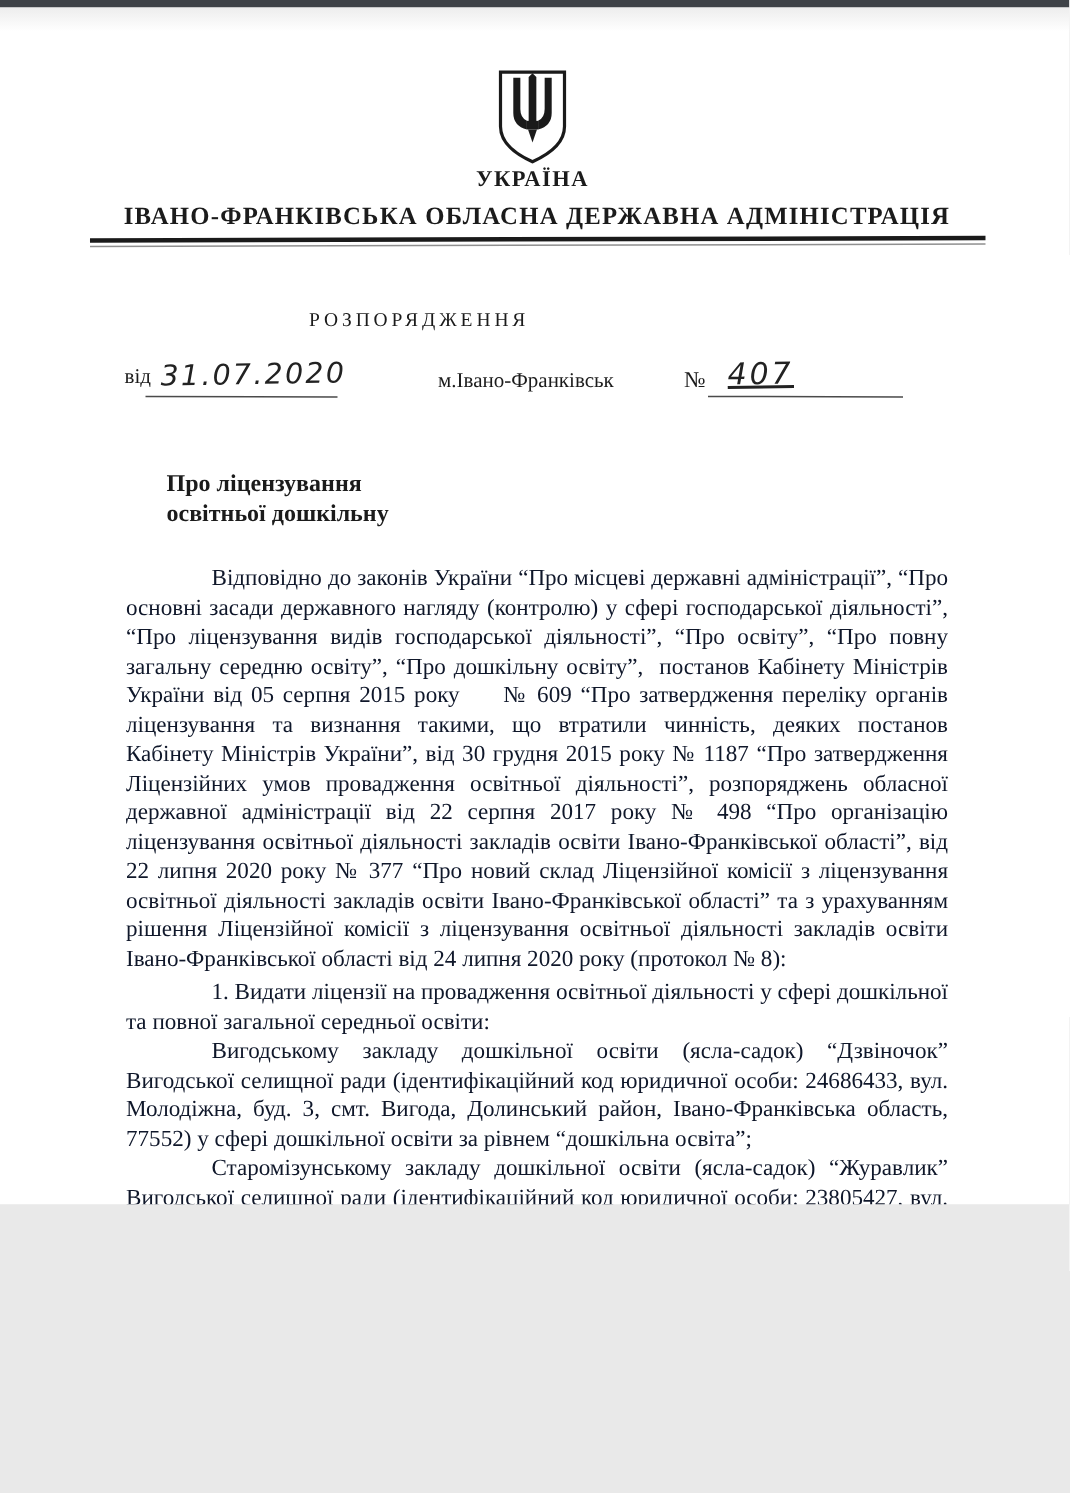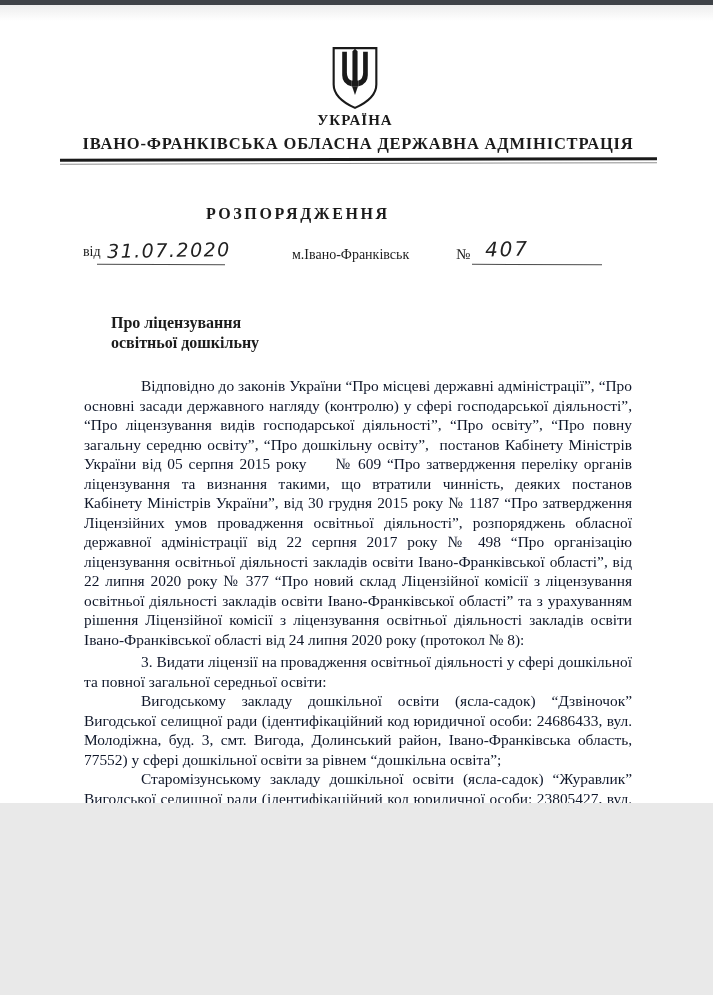--- a/index.html
+++ b/index.html
@@ -36,36 +36,36 @@
     white-space:nowrap;
   }
   .rule{
     position:absolute;left:60px;top:158px;width:597px;height:2px;
     border-top:3px solid #1a1a1a;
     border-bottom:1px solid #8f8f8f;
     transform:rotate(-0.15deg);
   }
   .doc-title{
     position:absolute;left:206px;top:205px;
-    font-weight:bold;font-size:16px;letter-spacing:2.6px;
+    font-weight:normal;font-size:13px;letter-spacing:2.6px;
     white-space:nowrap;
   }
   .meta-label{position:absolute;font-size:14px;}
   .lbl-vid{left:83px;top:244px;}
   .lbl-city{left:292px;top:247px;}
   .lbl-no{left:456px;top:246px;font-size:15px;}
   .hand{
     position:absolute;
     font-family:"DejaVu Sans", sans-serif;
     font-style:italic;font-weight:500;
     color:#222;
     transform:rotate(-1deg);
   }
   .hand-date{left:107px;top:239px;font-size:19px;letter-spacing:1.5px;}
-  .hand-no{left:485px;top:237px;font-size:20px;letter-spacing:2px;}
+  .hand-no{left:485px;top:237px;font-size:20px;letter-spacing:2px;text-decoration:underline;}
   .blank-line{position:absolute;height:0;border-bottom:1.4px solid #4a4a4a;}
   .line-date{left:97px;top:264px;width:128px;transform:rotate(0.2deg);}
   .line-no{left:472px;top:264px;width:130px;transform:rotate(0.2deg);}
   .subject{
     position:absolute;left:111px;top:313px;
     font-weight:bold;font-size:16px;line-height:20px;
   }
   .body-text{
     position:absolute;left:84px;top:376px;width:548px;
     font-size:15.4px;line-height:19.5px;
@@ -114,18 +114,18 @@
   <span class="hand hand-no">407</span>
   <span class="blank-line line-no"></span>
 
   <div class="subject">
     <div>Про ліцензування</div>
     <div>освітньої дошкільну</div>
   </div>
 
   <div class="body-text">
     <p>Відповідно до законів України “Про місцеві державні адміністрації”, “Про основні засади державного нагляду (контролю) у сфері господарської діяльності”, “Про ліцензування видів господарської діяльності”, “Про освіту”, “Про повну загальну середню освіту”, “Про дошкільну освіту”, &nbsp;постанов Кабінету Міністрів України від 05 серпня 2015 року &nbsp;&nbsp;&nbsp; № 609 “Про затвердження переліку органів ліцензування та визнання такими, що втратили чинність, деяких постанов Кабінету Міністрів України”, від 30 грудня 2015 року № 1187 “Про затвердження Ліцензійних умов провадження освітньої діяльності”, розпоряджень обласної державної адміністрації від 22 серпня 2017 року № 498 “Про організацію ліцензування освітньої діяльності закладів освіти Івано-Франківської області”, від 22 липня 2020 року № 377 “Про новий склад Ліцензійної комісії з ліцензування освітньої діяльності закладів освіти Івано-Франківської області” та з урахуванням рішення Ліцензійної комісії з ліцензування освітньої діяльності закладів освіти Івано-Франківської області від 24 липня 2020 року (протокол № 8):</p>
-    <p class="num">3. Видати ліцензії на провадження освітньої діяльності у сфері дошкільної та повної загальної середньої освіти:</p>
+    <p class="num">1. Видати ліцензії на провадження освітньої діяльності у сфері дошкільної та повної загальної середньої освіти:</p>
     <p>Вигодському закладу дошкільної освіти (ясла-садок) “Дзвіночок” Вигодської селищної ради (ідентифікаційний код юридичної особи: 24686433, вул. Молодіжна, буд. 3, смт. Вигода, Долинський район, Івано-Франківська область, 77552) у сфері дошкільної освіти за рівнем “дошкільна освіта”;</p>
     <p>Старомізунському закладу дошкільної освіти (ясла-садок) “Журавлик” Вигодської селищної ради (ідентифікаційний код юридичної особи: 23805427, вул. С. Стрільців , буд. 48, с. Старий Мізунь, Долинський район, Івано-Франківська область, 77543) у сфері дошкільної освіти за рівнем “дошкільна освіта”;</p>
   </div>
 
 </div>
 
 </body></html>

